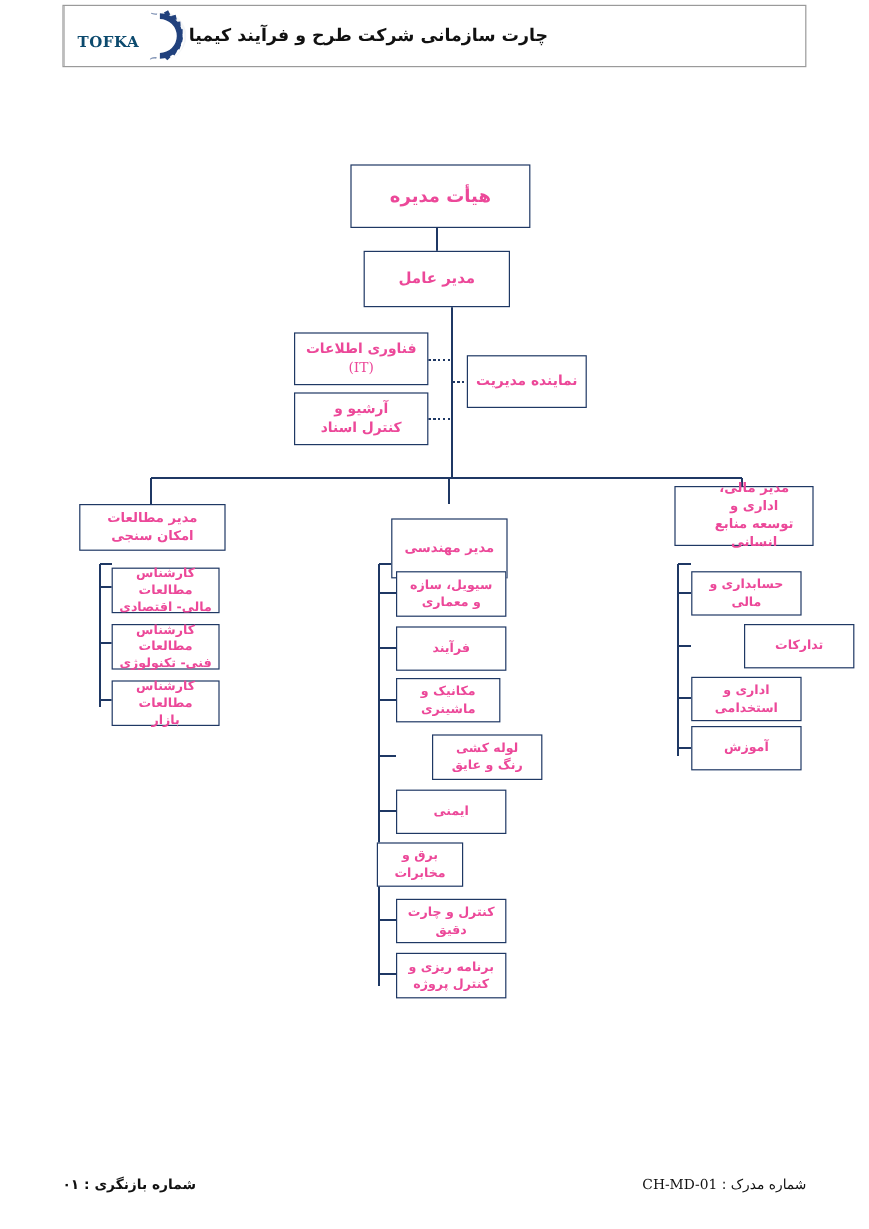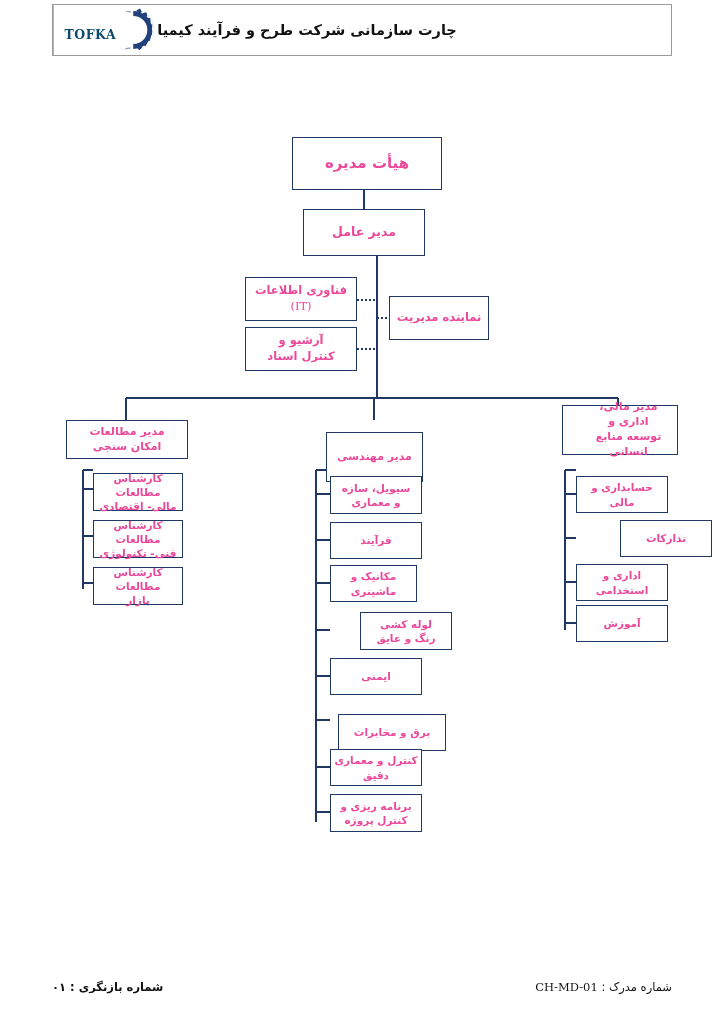--- a/index.html
+++ b/index.html
@@ -292,25 +292,25 @@
     <div class="node leaf" style="left:330px; top:565px; width:87px; height:37px;">
       <span>مکانیک و ماشینری</span>
     </div>
     <div class="node leaf" style="left:330px; top:612px; width:92px; height:38px; flex-direction:column;margin-left:30px;">
       <span>لوله کشی</span>
       <span>رنگ و عایق</span>
     </div>
     <div class="node leaf" style="left:330px; top:658px; width:92px; height:37px;">
       <span>ایمنی</span>
     </div>
-    <div class="node leaf" style="left:338px; top:702px; width:108px; height:37px;margin-top:12px;">
+    <div class="node leaf" style="left:314px; top:702px; width:72px; height:37px;">
       <span>برق و مخابرات</span>
     </div>
     <div class="node leaf" style="left:330px; top:749px; width:92px; height:37px;">
-      <span>کنترل و معماری دقیق</span>
+      <span>کنترل و چارت دقیق</span>
     </div>
     <div class="node leaf" style="left:330px; top:794px; width:92px; height:38px; flex-direction:column;">
       <span>برنامه ریزی و</span>
       <span>کنترل پروژه</span>
     </div>
 
     <div class="node mgr" style="left:562px; top:405px; width:116px; height:50px; flex-direction:column;padding-left:20px;">
       <span>مدیر مالی، اداری و</span>
       <span>توسعه منابع انسانی</span>
     </div>

